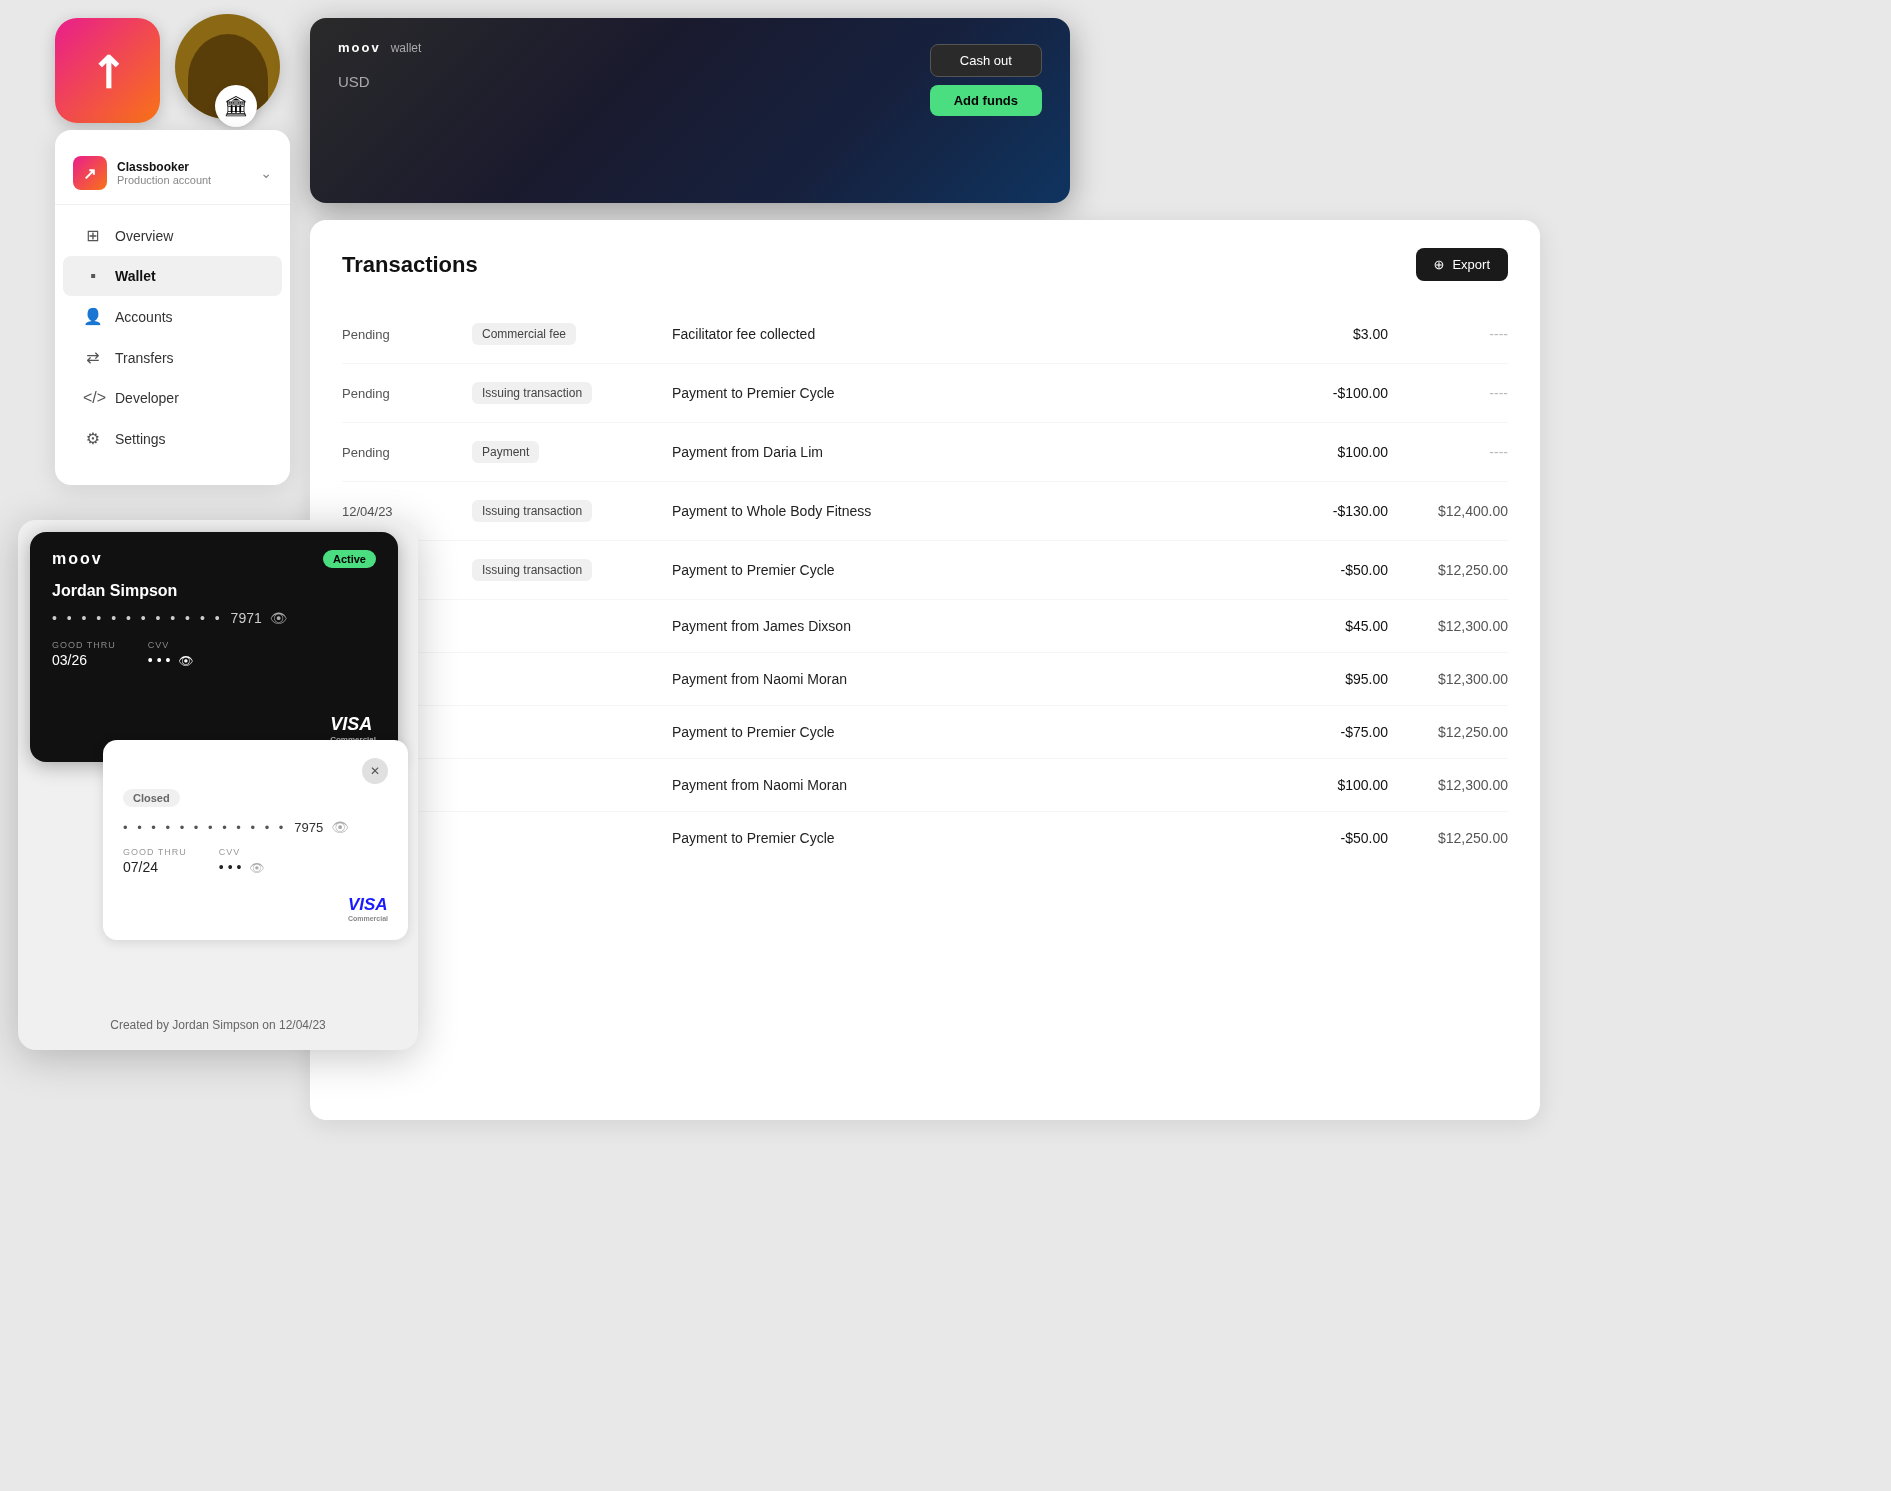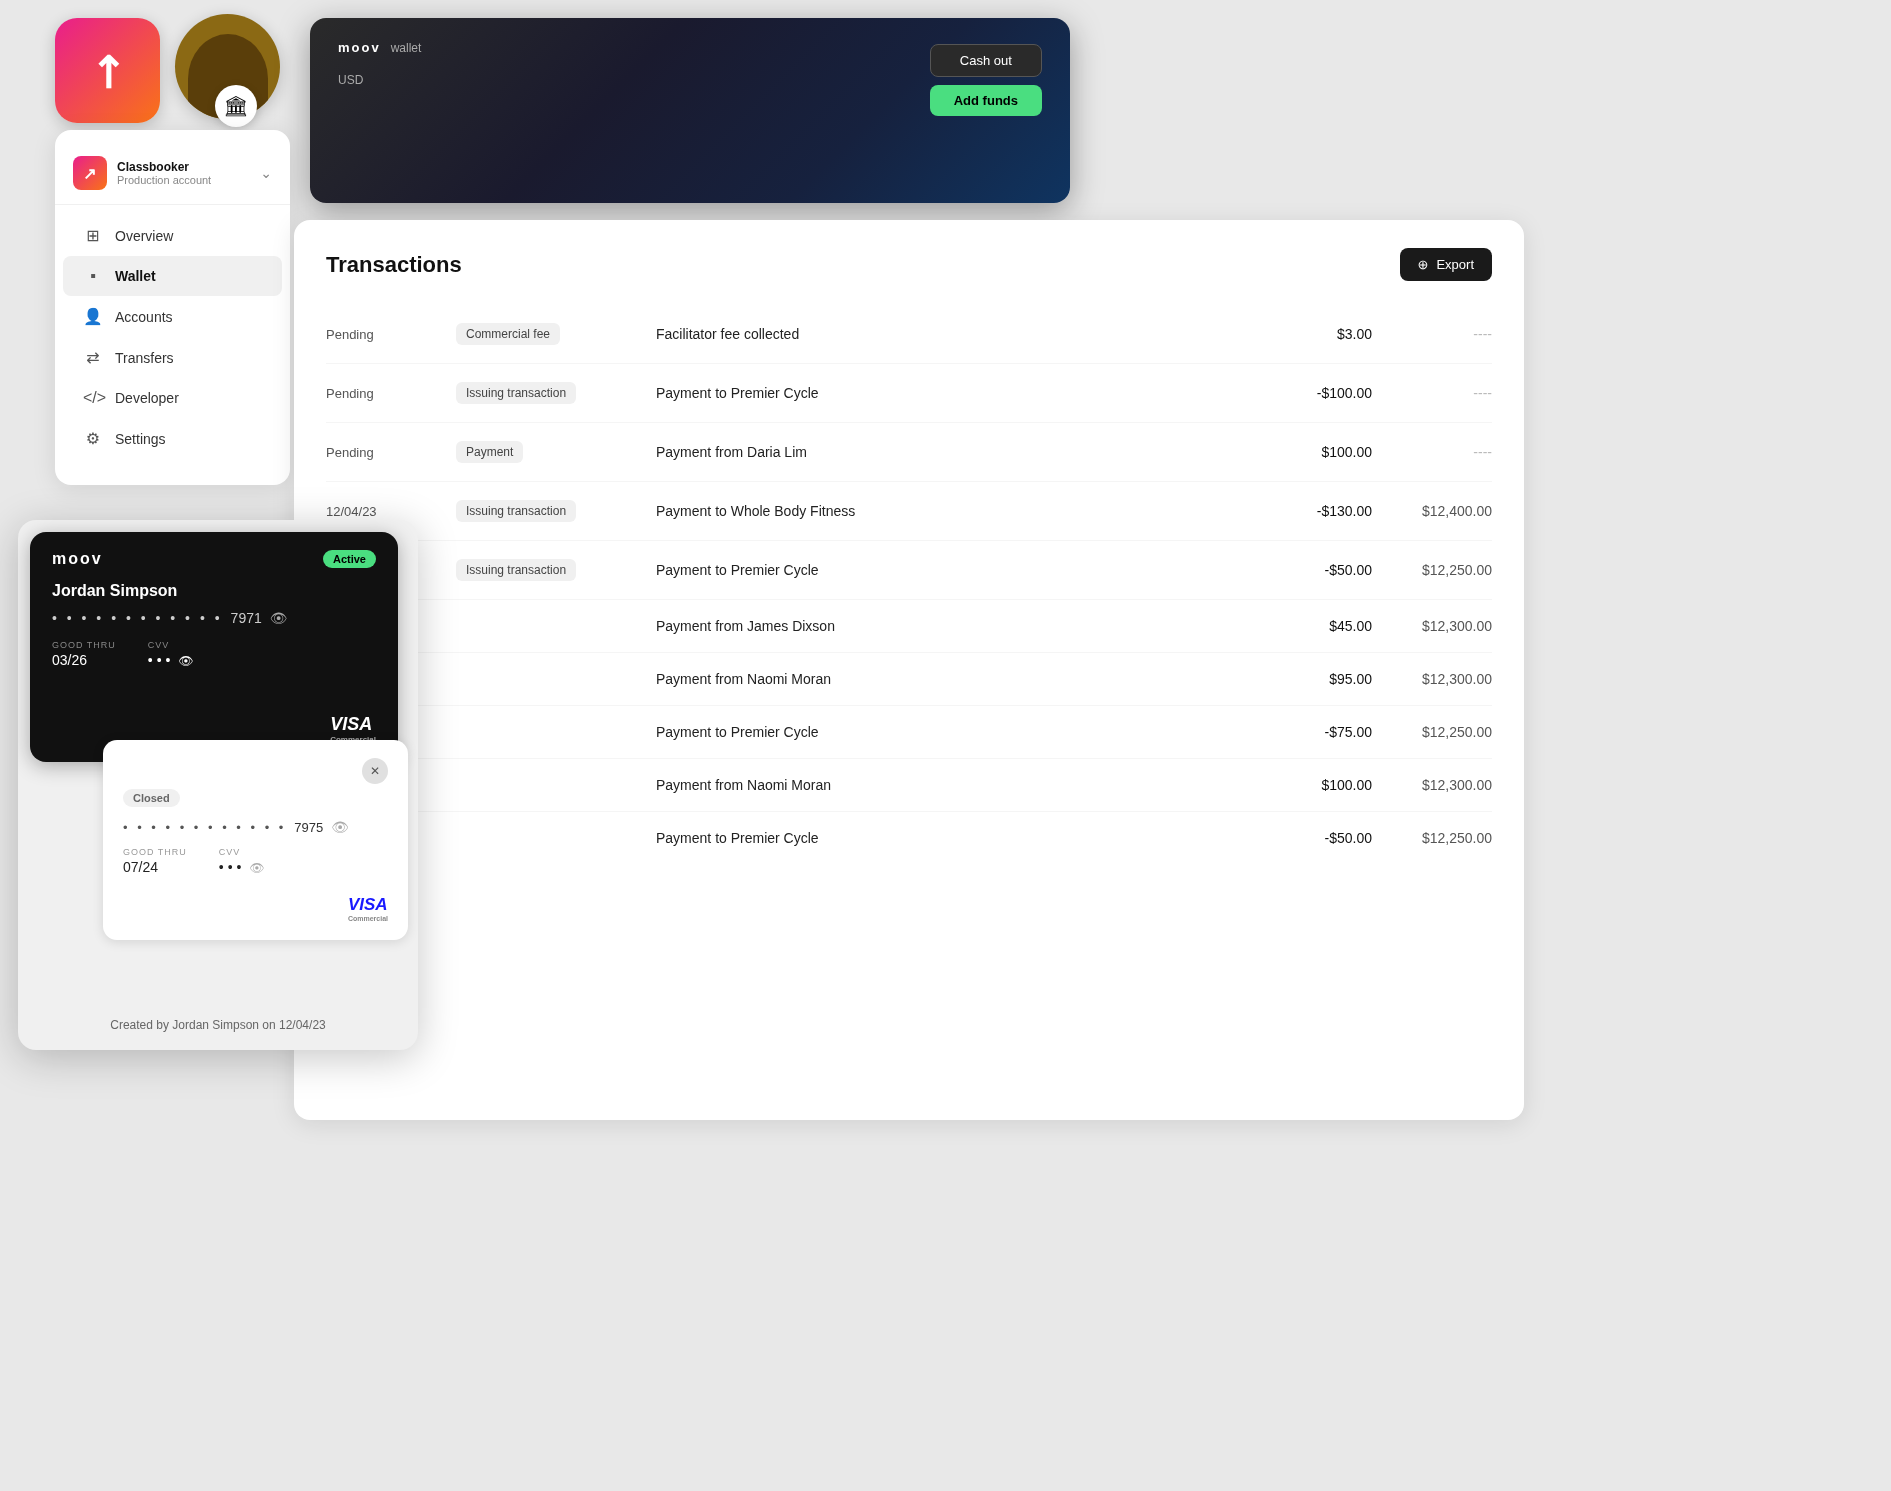--- a/index.html
+++ b/index.html
@@ -83,21 +83,21 @@
       gap: 8px;
       margin-top: 18px;
     }
     .wallet-amount-value {
       font-size: 52px;
       font-weight: 700;
       color: white;
       letter-spacing: -1px;
     }
     .wallet-amount-currency {
-      font-size: 12px;
+      font-size: 15px;
       color: #aaa;
       font-weight: 400;
     }
 
     
     .app-icon {
       position: absolute;
       top: 18px;
       left: 55px;
       width: 105px;
@@ -224,21 +224,21 @@
       font-size: 16px;
       color: #555;
       width: 20px;
       text-align: center;
     }
 
     
     .transactions-panel {
       position: absolute;
       top: 220px;
-      left: 294px;
+      left: 310px;
       width: 1230px;
       background: white;
       border-radius: 16px;
       box-shadow: 0 4px 24px rgba(0,0,0,0.10);
       padding: 28px 32px;
       min-height: 900px;
     }
     .transactions-header {
       display: flex;
       justify-content: space-between;

